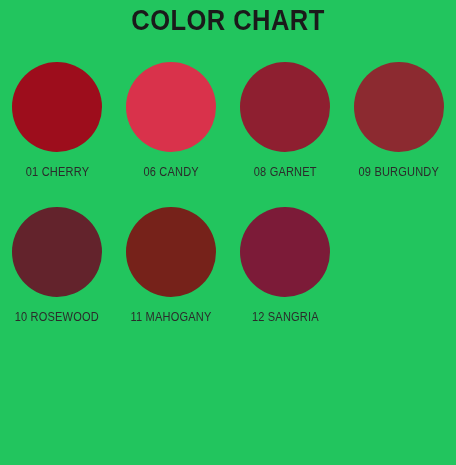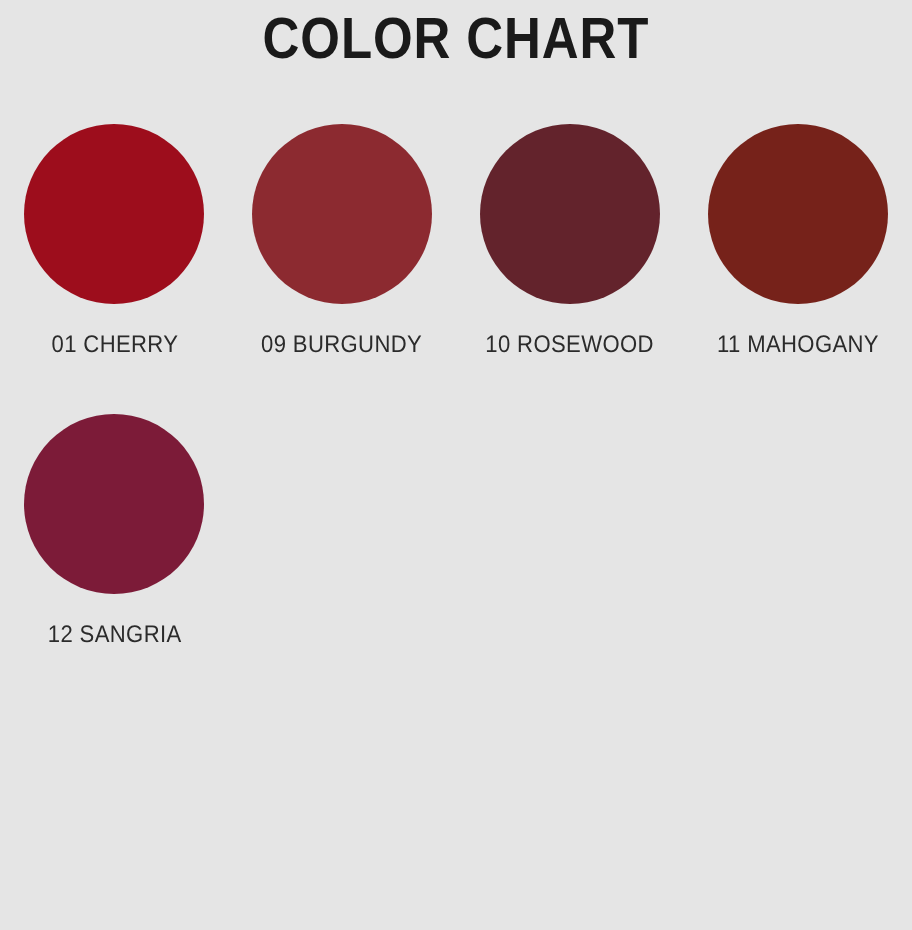--- a/index.html
+++ b/index.html
@@ -11,21 +11,21 @@
     width: 456px;
     height: 465px;
     overflow: hidden;
     font-family: "Liberation Sans", sans-serif;
     -webkit-font-smoothing: antialiased;
   }
   .page {
     position: relative;
     width: 456px;
     height: 465px;
-    background: #e5e5e5;
+    background: #22c55e;
     box-sizing: border-box;
   }
   .chart-title {
     position: absolute;
     top: 0px;
     left: 0;
     width: 456px;
     text-align: center;
     font-family: "Liberation Sans Narrow", "Liberation Sans", sans-serif;
     font-weight: bold;
@@ -84,22 +84,30 @@
 
     <div class="swatch-cell">
       <div class="swatch-disc" style="background-color: rgb(157, 13, 28);"></div>
       <div class="swatch-label">01 CHERRY</div>
     </div>
 
 
 
 
 
+    <div class="swatch-cell">
+      <div class="swatch-disc" style="background-color: rgb(217, 50, 75);"></div>
+      <div class="swatch-label">06 CANDY</div>
+    </div>
 
 
+    <div class="swatch-cell">
+      <div class="swatch-disc" style="background-color: rgb(142, 31, 48);"></div>
+      <div class="swatch-label">08 GARNET</div>
+    </div>
 
     <div class="swatch-cell">
       <div class="swatch-disc" style="background-color: rgb(140, 42, 48);"></div>
       <div class="swatch-label">09 BURGUNDY</div>
     </div>
 
     <div class="swatch-cell">
       <div class="swatch-disc" style="background-color: rgb(99, 35, 44);"></div>
       <div class="swatch-label">10 ROSEWOOD</div>
     </div>

